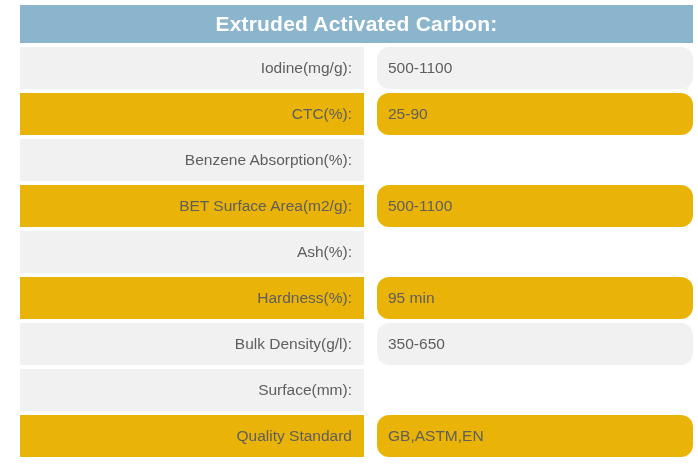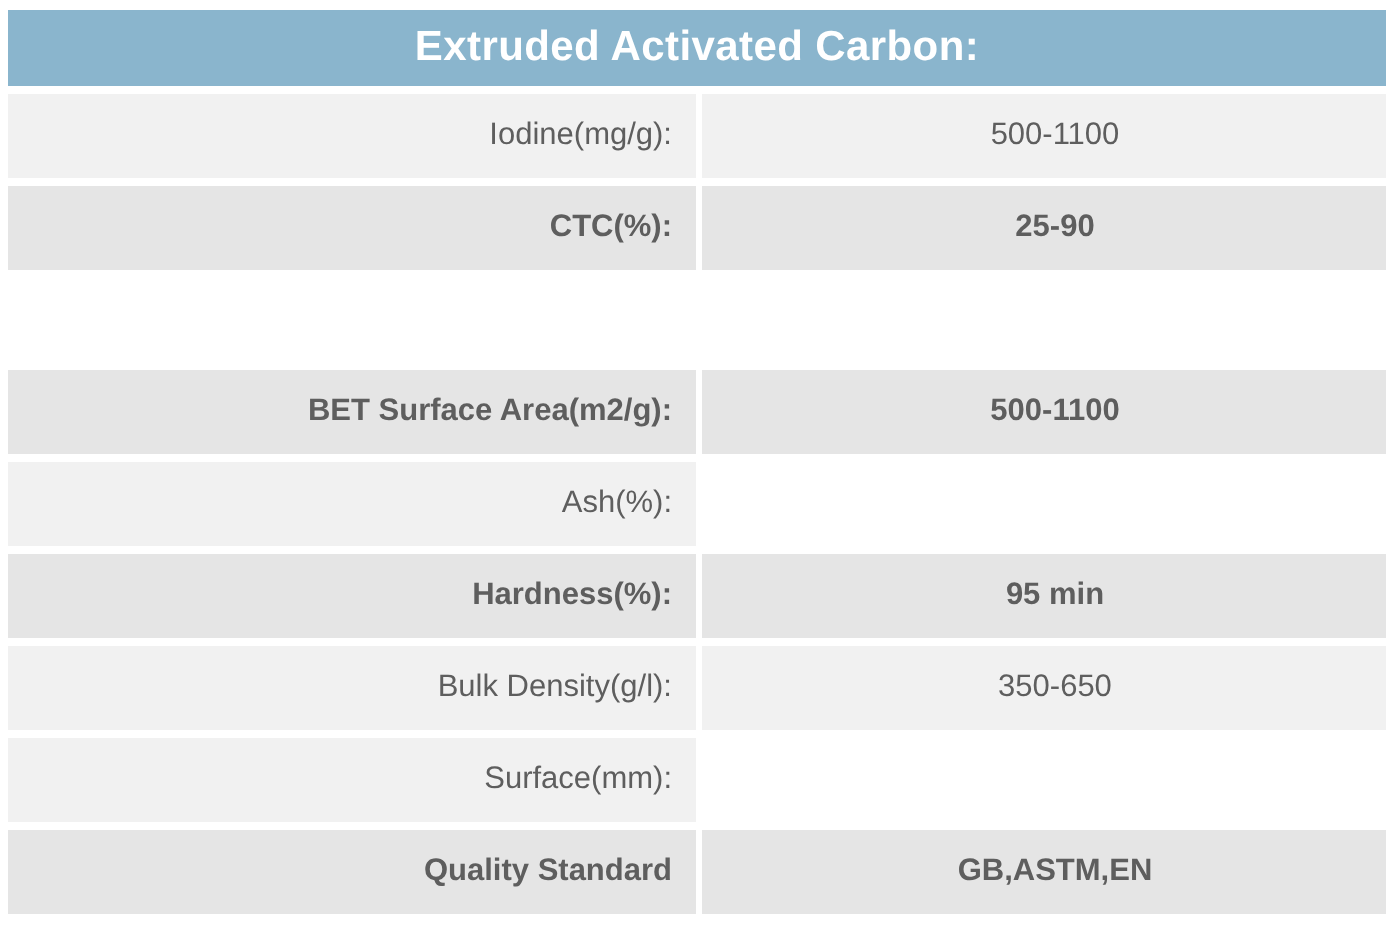--- a/index.html
+++ b/index.html
@@ -11,21 +11,21 @@
     width: 698px;
     height: 466px;
     overflow: hidden;
     font-family: "Liberation Sans", sans-serif;
   }
 
   .spec-sheet {
     width: 698px;
     height: 466px;
     box-sizing: border-box;
-    padding: 5px 5px 0 4px;
+    padding: 5px 5px 0 20px;
     background: #ffffff;
   }
 
   .spec-header {
     height: 38px;
     line-height: 38px;
     background: #8ab5cd;
     color: #ffffff;
     text-align: center;
     font-size: 21px;
@@ -60,34 +60,34 @@
   .spec-label {
     width: 344px;
     flex: 0 0 344px;
     text-align: right;
     padding-right: 12px;
     box-sizing: border-box;
   }
 
   .spec-value {
     flex: 1 1 auto;
-    text-align: center;
+    text-align: left;
     padding-left: 11px;
     box-sizing: border-box;
-    margin-left: 3px;
+    margin-left: 13px;
+    border-radius: 12px;
   }
 
   .row-light .spec-label,
   .row-light .spec-value {
     background: #f1f1f1;
   }
   .row-dark .spec-label,
   .row-dark .spec-value {
-    background: #e5e5e5;
-    font-weight: bold;
+    background: #eab308;
   }
 </style>
 </head>
 <body>
 
 <div class="spec-sheet">
 
   <div class="spec-header">Extruded Activated Carbon:</div>
 
   <div class="spec-table">
@@ -96,20 +96,21 @@
       <div class="spec-label">Iodine(mg/g):</div>
       <div class="spec-value">500-1100</div>
     </div>
 
     <div class="spec-row row-dark">
       <div class="spec-label">CTC(%):</div>
       <div class="spec-value">25-90</div>
     </div>
 
     <div class="spec-row row-light">
+      <div class="spec-label">Benzene Absorption(%):</div>
     </div>
 
     <div class="spec-row row-dark">
       <div class="spec-label">BET Surface Area(m2/g):</div>
       <div class="spec-value">500-1100</div>
     </div>
 
     <div class="spec-row row-light">
       <div class="spec-label">Ash(%):</div>
     </div>

